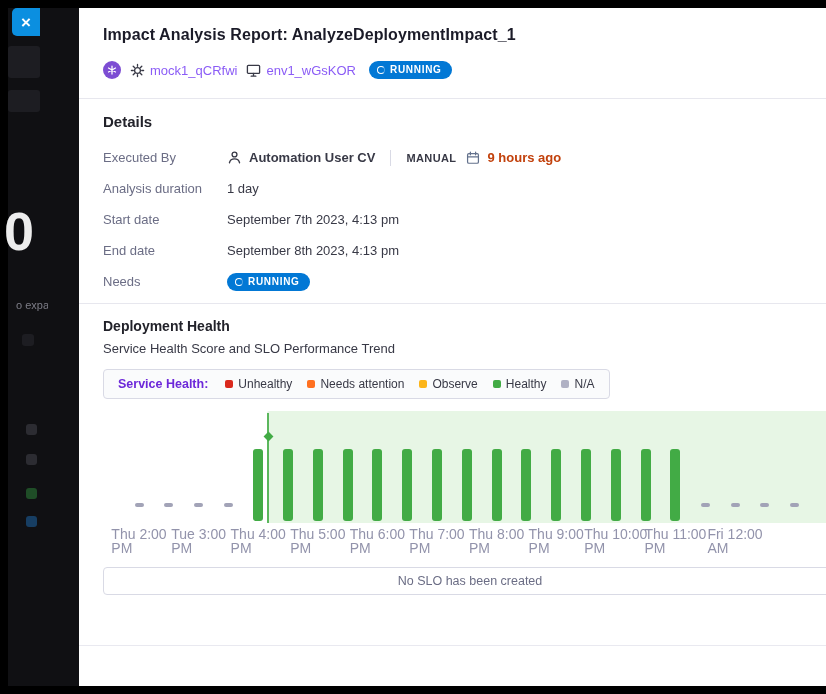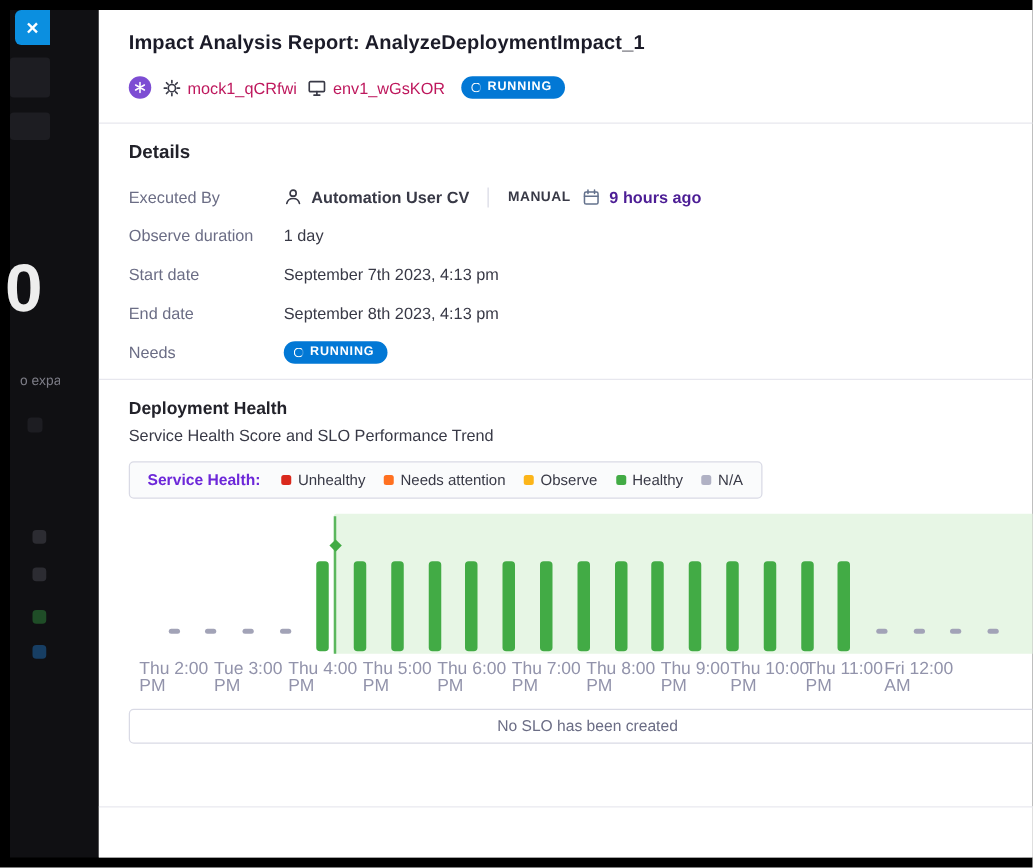--- a/index.html
+++ b/index.html
@@ -22,41 +22,41 @@
 
   .modal{
     position:absolute;left:40px;top:8px;width:778px;height:678px;background:#fff;
     border-radius:0 3px 3px 0;overflow:hidden;margin-left:39px;
   }
   .modal-header{padding:16px 24px 0 24px}
   .modal-title{font-size:16px;font-weight:700;color:#1b1b28;letter-spacing:.1px;line-height:22px;margin:0}
   .meta-row{display:flex;align-items:center;gap:9px;margin-top:14px;height:20px}
   .module-icon{width:18px;height:18px;border-radius:50%;background:#7d4dd3;display:inline-flex;align-items:center;justify-content:center;flex:0 0 auto}
   .meta-item{display:inline-flex;align-items:center;gap:5px}
-  .meta-label{font-size:13px;color:#be185d;font-weight:500}
+  .meta-label{font-size:13px;color:#8b5cf6;font-weight:500}
   .icon-svg{display:inline-flex;align-items:center;justify-content:center}
 
   .badge{
     display:inline-flex;align-items:center;gap:5px;background:#0278d5;color:#fff;
     font-size:10px;font-weight:700;letter-spacing:.7px;padding:0 10px 0 8px;height:18px;
     border-radius:10px;line-height:18px;white-space:nowrap;
   }
   .spinner{width:8px;height:8px;border:1.5px solid #fff;border-right-color:rgba(255,255,255,.3);border-radius:50%;box-sizing:border-box;flex:0 0 auto}
 
   .divider{height:1px;background:#e7e7ee;margin-top:18px}
   .divider2{height:1px;background:#e7e7ee;margin-top:6px}
 
   .details-section{padding:14px 20px 0 24px}
   .section-heading{font-size:15px;font-weight:700;color:#22222a;margin:0 0 12px 0}
   .detail-row{display:flex;align-items:center;min-height:31px}
   .detail-label{flex:0 0 124px;font-size:13px;color:#6b6d85}
   .detail-value{font-size:13px;color:#383946;display:flex;align-items:center;gap:7px}
   .exec-user{font-weight:600;color:#383946}
   .exec-trigger{font-size:11px;font-weight:600;letter-spacing:.4px;color:#383946}
-  .exec-time{font-weight:600;color:#4c1d95}
+  .exec-time{font-weight:600;color:#c2410c}
   .vpipe{width:1px;height:16px;background:#d9dae5;margin:0 8px;display:inline-block}
 
   .health-section{padding:14px 20px 0 24px}
   .health-heading{font-size:14px;font-weight:700;color:#22222a;margin:0}
   .health-sub{font-size:13px;color:#383946;margin:7px 0 0 0}
   .legend-box{
     display:inline-flex;align-items:center;gap:15px;margin-top:13px;
     border:1px solid #d9dae5;background:#fafbfc;border-radius:4px;padding:7px 14px;
   }
   .legend-title{font-size:12.5px;font-weight:700;color:#6d28d9;margin-right:2px}
@@ -158,21 +158,21 @@
           <svg viewBox="0 0 16 16" width="14" height="14" fill="none" stroke="#63718c" stroke-width="1.4" stroke-linecap="round">
             <rect x="1.8" y="3" width="12.4" height="11" rx="1.5"></rect>
             <path d="M1.8 6.8h12.4M5 1.2v3.2M11 1.2v3.2"></path>
           </svg>
         </span>
         <span class="exec-time">9 hours ago</span>
       </div>
     </div>
 
     <div class="detail-row">
-      <div class="detail-label">Observe duration</div>
+      <div class="detail-label">Analysis duration</div>
       <div class="detail-value">1 day</div>
     </div>
 
     <div class="detail-row">
       <div class="detail-label">Start date</div>
       <div class="detail-value">September 7th 2023, 4:13 pm</div>
     </div>
 
     <div class="detail-row">
       <div class="detail-label">End date</div>

